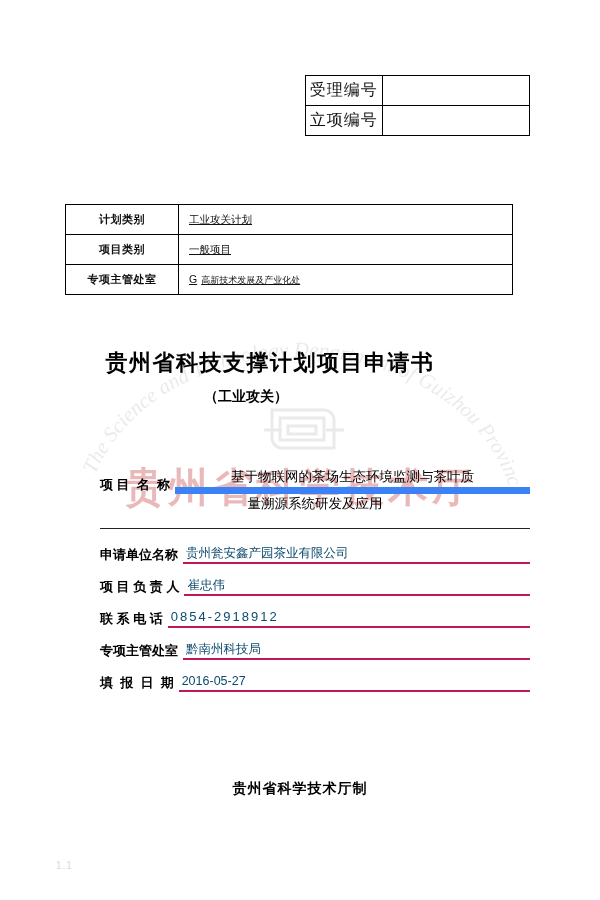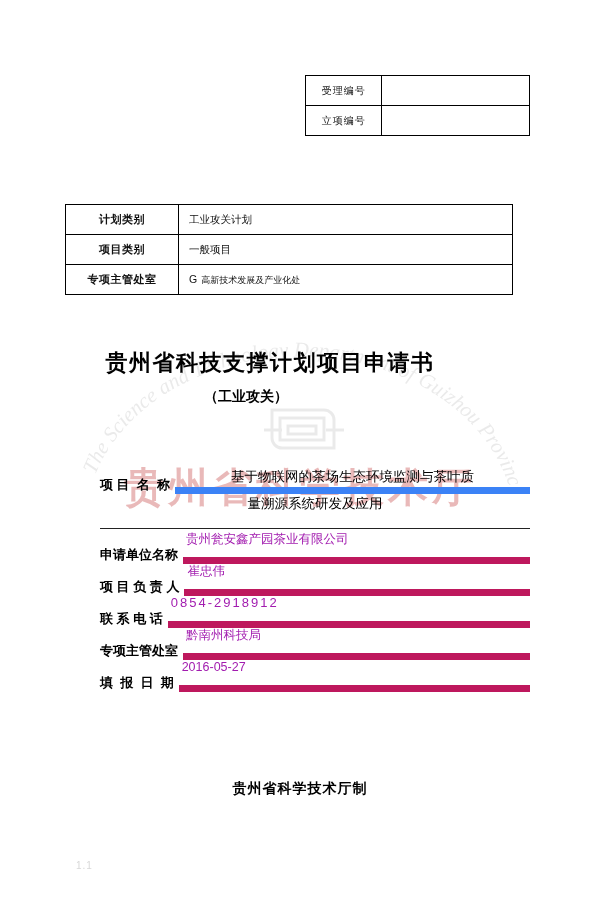--- a/index.html
+++ b/index.html
@@ -21,21 +21,21 @@
   .top-table {
     position: absolute;
     left: 305px;
     top: 75px;
     border-collapse: collapse;
     width: 225px;
   }
   .top-table td {
     border: 1px solid #000;
     height: 27px;
-    font-size: 10px;
+    font-size: 16px;
     color: #111;
     margin-top: 32px;
   }
   .top-table td.label {
     width: 75px;
     text-align: center;
     letter-spacing: 1px;
   }
   .top-table td.value {
     width: 148px;
@@ -57,20 +57,21 @@
   }
   .cat-table td.label {
     width: 110px;
     text-align: center;
     font-weight: bold;
     letter-spacing: 0.5px;
   }
   .cat-table td.value {
     padding-left: 10px;
     font-size: 10.5px;
+    text-decoration: underline;
   }
   .cat-table td.value.small {
     font-size: 9px;
   }
   .cat-table td.value.small .pref {
     font-size: 10.5px;
     margin-right: 4px;
   }
 
   
@@ -112,25 +113,25 @@
   .field-label {
     font-size: 13px;
     font-weight: bold;
     color: #000;
     white-space: pre;
     flex: 0 0 auto;
     padding-right: 5px;
   }
   .field-value {
     flex: 1 1 auto;
-    border-bottom: 7px solid #be185d;
+    border-bottom: 2px solid #be185d;
     font-size: 12.5px;
-    color: #a21caf;
+    color: #0c4a6e;
     padding-left: 3px;
-    padding-bottom: 10px;
+    padding-bottom: 1px;
     line-height: 16px;
     white-space: nowrap;
     overflow: hidden;
   }
   .field-value.wide-sp {
     letter-spacing: 2px;
     font-size: 13px;
   }
   
   .proj-name {
@@ -218,21 +219,20 @@
     width: 92px;
     height: 62px;
   }
   .corner-mark {
     position: absolute;
     left: 56px;
     top: 860px;
     font-size: 10px;
     color: #d8d8d8;
     letter-spacing: 1px;
-    margin-left: 20px;
   }
 </style>
 </head>
 <body>
 
 <div class="page">
 
   <div class="watermark">
     <div class="wm-arc">
       <svg viewBox="0 0 440 180" width="440" height="180">

